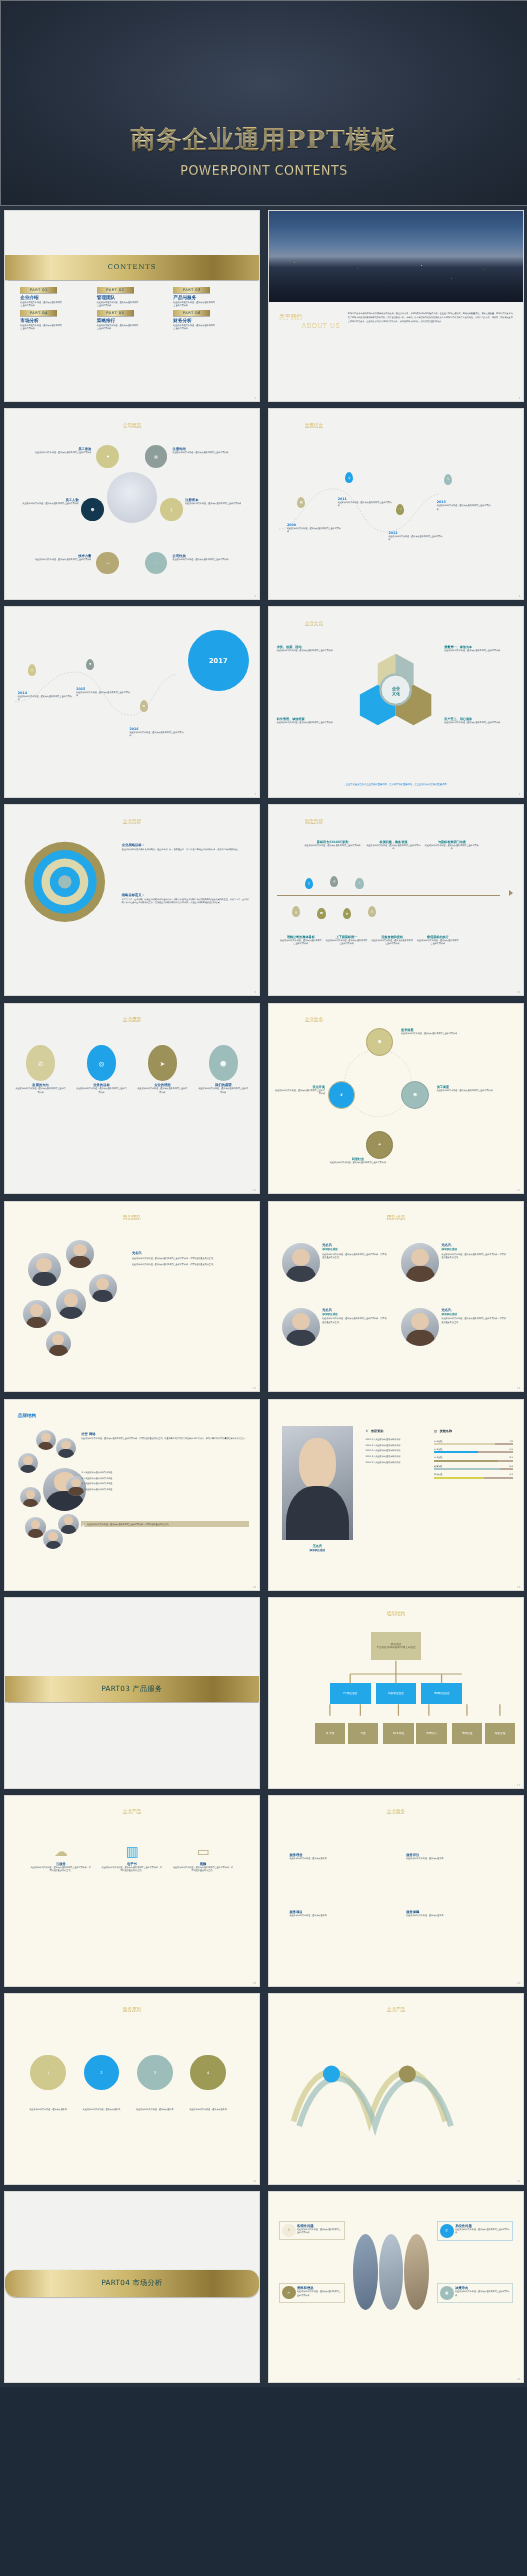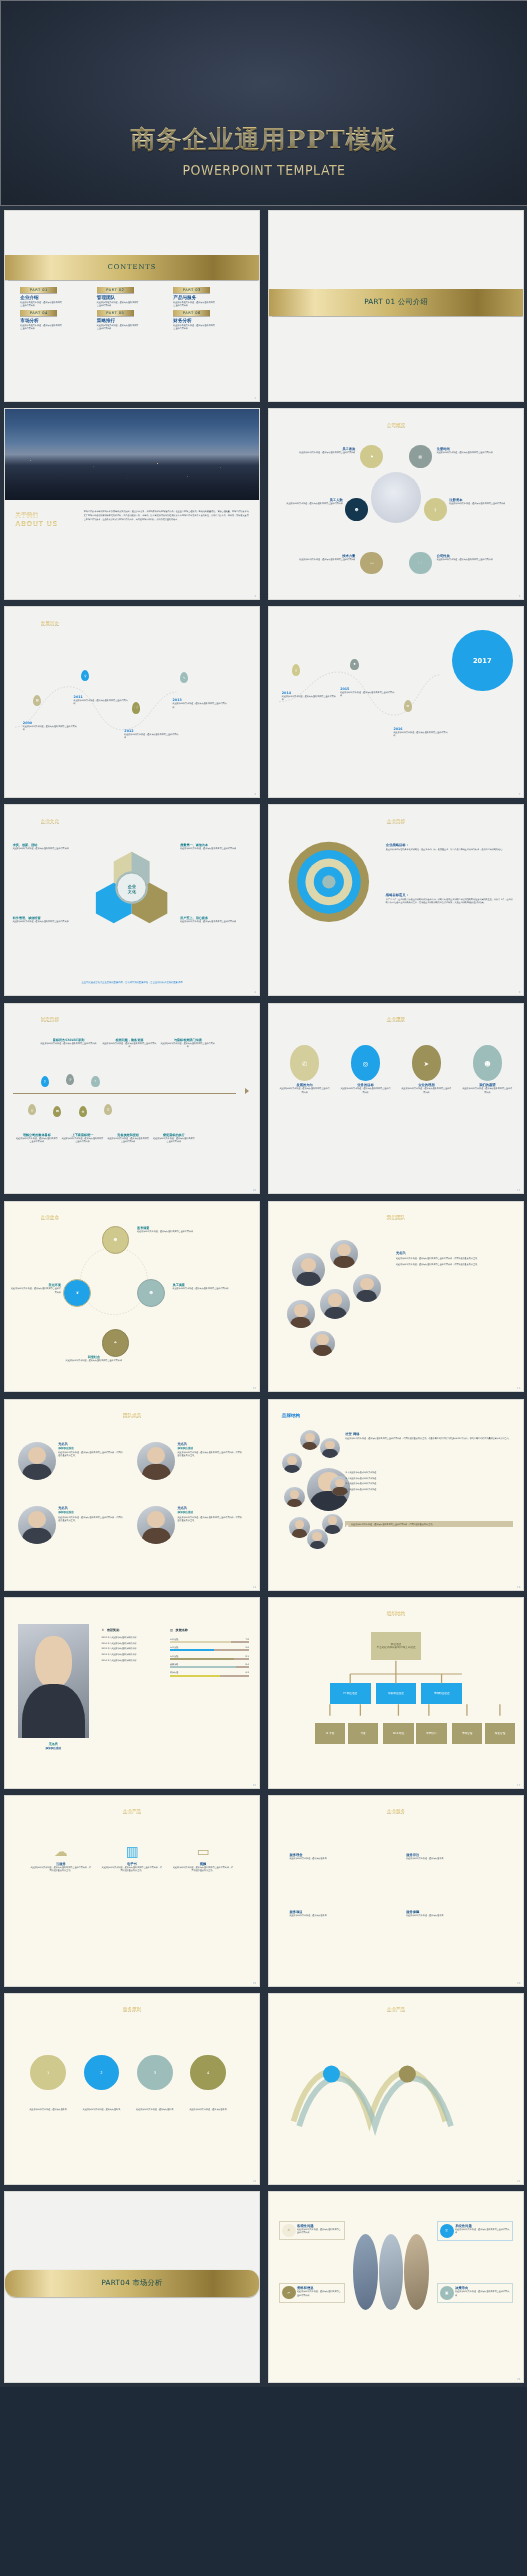--- a/index.html
+++ b/index.html
@@ -99,23 +99,23 @@
       radial-gradient(0.5px 0.5px at 48% 62%, #fff0c0, transparent),
       radial-gradient(0.5px 0.5px at 60% 35%, #ffd98a, transparent),
       radial-gradient(0.5px 0.5px at 72% 58%, #ffe7a8, transparent),
       radial-gradient(0.5px 0.5px at 85% 42%, #ffd98a, transparent),
       radial-gradient(0.5px 0.5px at 93% 66%, #fff0c0, transparent),
       linear-gradient(180deg, rgba(0,0,0,0) 0%, rgba(10,14,24,.55) 100%);
   }
   .about-cn{ font-size:5.7px; font-weight:bold;
     background:linear-gradient(180deg,#cdae58,#f3e6b4 55%,#a68c3e);
     -webkit-background-clip:text;background-clip:text;color:transparent;}
-  .about-en{ font-size:6.7px; font-weight:bold; letter-spacing:0.5px;
+  .about-en{ font-size:6.7px; font-weight:normal; letter-spacing:0.5px;
     background:linear-gradient(180deg,#c7a94f,#efe1ab 55%,#9f8638);
-    -webkit-background-clip:text;background-clip:text;color:transparent;}
+    -webkit-background-clip:text;background-clip:text;color:transparent;text-align:right;}
 
   
   .bub{ border-radius:50%; display:flex; align-items:center; justify-content:center;
         color:#fff; font-size:3.6px; }
   .c-khaki{ background:#cfc98d; } .c-gray{ background:#8d9d99; }
   .c-olive{ background:#9c9a55; } .c-teal{ background:#9dbdbb; }
   .c-navy{ background:#12374f; } .c-blue{ background:#1fa2e8; }
   .c-sand{ background:#b5a874; } .c-dust{ background:#c3bd91; }
 
   .hands{ border-radius:50%;
@@ -156,21 +156,21 @@
   .sk-track{ height:2.1px; background:#bda99a; position:relative; }
   .sk-fill{ position:absolute; left:0; top:0; bottom:0; }
 </style>
 </head>
 <body>
 
 <div class="page">
 
   <div class="hero">
     <div class="hero-title">商务企业通用PPT模板</div>
-    <div class="hero-sub">POWERPOINT TEMPLATE</div>
+    <div class="hero-sub">POWERPOINT CONTENTS</div>
   </div>
 
   <div class="grid">
 
     <div class="cell">
       <div class="slide">
         <div class="gold-band" style="top:23%;height:13%;">
           <span class="band-text" style="font-family:'DejaVu Serif',serif;font-size:6.7px;letter-spacing:1px;">CONTENTS</span>
         </div>
         <div class="contents-grid">
@@ -202,27 +202,20 @@
           <div>
             <span class="part-chip">PART 06</span>
             <div class="part-h">财务分析</div>
             <div class="part-d">此处添加简短文本描述，建议与标题相关并符合整体语言风格</div>
           </div>
         </div>
         <span class="pgnum">2</span>
       </div>
     </div>
 
-    <div class="cell">
-      <div class="slide">
-        <div class="gold-band" style="top:41%;height:14%;">
-          <span class="band-text" style="font-size:7.2px;">PART 01 公司介绍</span>
-        </div>
-      </div>
-    </div>
 
     <div class="cell">
       <div class="slide">
         <div class="photo-sky"></div>
         <div style="position:absolute;left:4%;top:54%;width:24%;">
           <div class="about-cn">关于我们</div>
           <div class="about-en">ABOUT US</div>
         </div>
         <div class="tiny" style="position:absolute;left:31%;right:4%;top:53%;text-align:justify;line-height:1.9;">市场经济要求平等的市场主体按照等价交换的原则；通过公平竞争，从市场取得和向市场提供商品，促进整个市场合理流动，实现结构架置优化、资源合理配置。市场经济的要求决定了市场主体必须拥有明晰界定的财产权，而且必须是独立的、平等的。法人制度以其独特的性质使法人在市场经济中充当了主要的角色。公司作为法人的一种形态，其特质完全符合市场经济的要求，这必然使公司成为市场经济的主体。与其他市场主体相比，公司的优点显然表现在。</div>
         <span class="pgnum">4</span>
@@ -655,20 +648,27 @@
             </div>
             <div class="sk-track">
                 <div class="sk-fill" style="width:63%;background:#d9d04f;"></div>
               </div>
           </div>
         </div>
         <span class="pgnum">15</span>
       </div>
     </div>
 
+    <div class="cell">
+      <div class="slide">
+        <div class="gold-band" style="top:41%;height:14%;">
+          <span class="band-text" style="font-size:7.2px;">PART03 产品服务</span>
+        </div>
+      </div>
+    </div>
 
     <div class="cell">
       <div class="slide cream">
         <div class="s-title">组织结构</div>
         <div class="ob ob-khaki" style="position:absolute;left:40%;top:18%;width:20%;height:15%;">职位描述<br>单击此处添加标题或详细文本描述</div>
         <div class="ob ob-blue" style="position:absolute;left:24%;top:45%;width:16%;height:11%;">IT 职位描述</div>
         <div class="ob ob-blue" style="position:absolute;left:42%;top:45%;width:16%;height:11%;">财务职位描述</div>
         <div class="ob ob-blue" style="position:absolute;left:60%;top:45%;width:16%;height:11%;">市场职位描述</div>
         <div class="ob ob-olive" style="position:absolute;left:18%;top:66%;width:12%;height:11%;">UI 开发</div>
         <div class="ob ob-olive" style="position:absolute;left:31%;top:66%;width:12%;height:11%;">开发</div>

